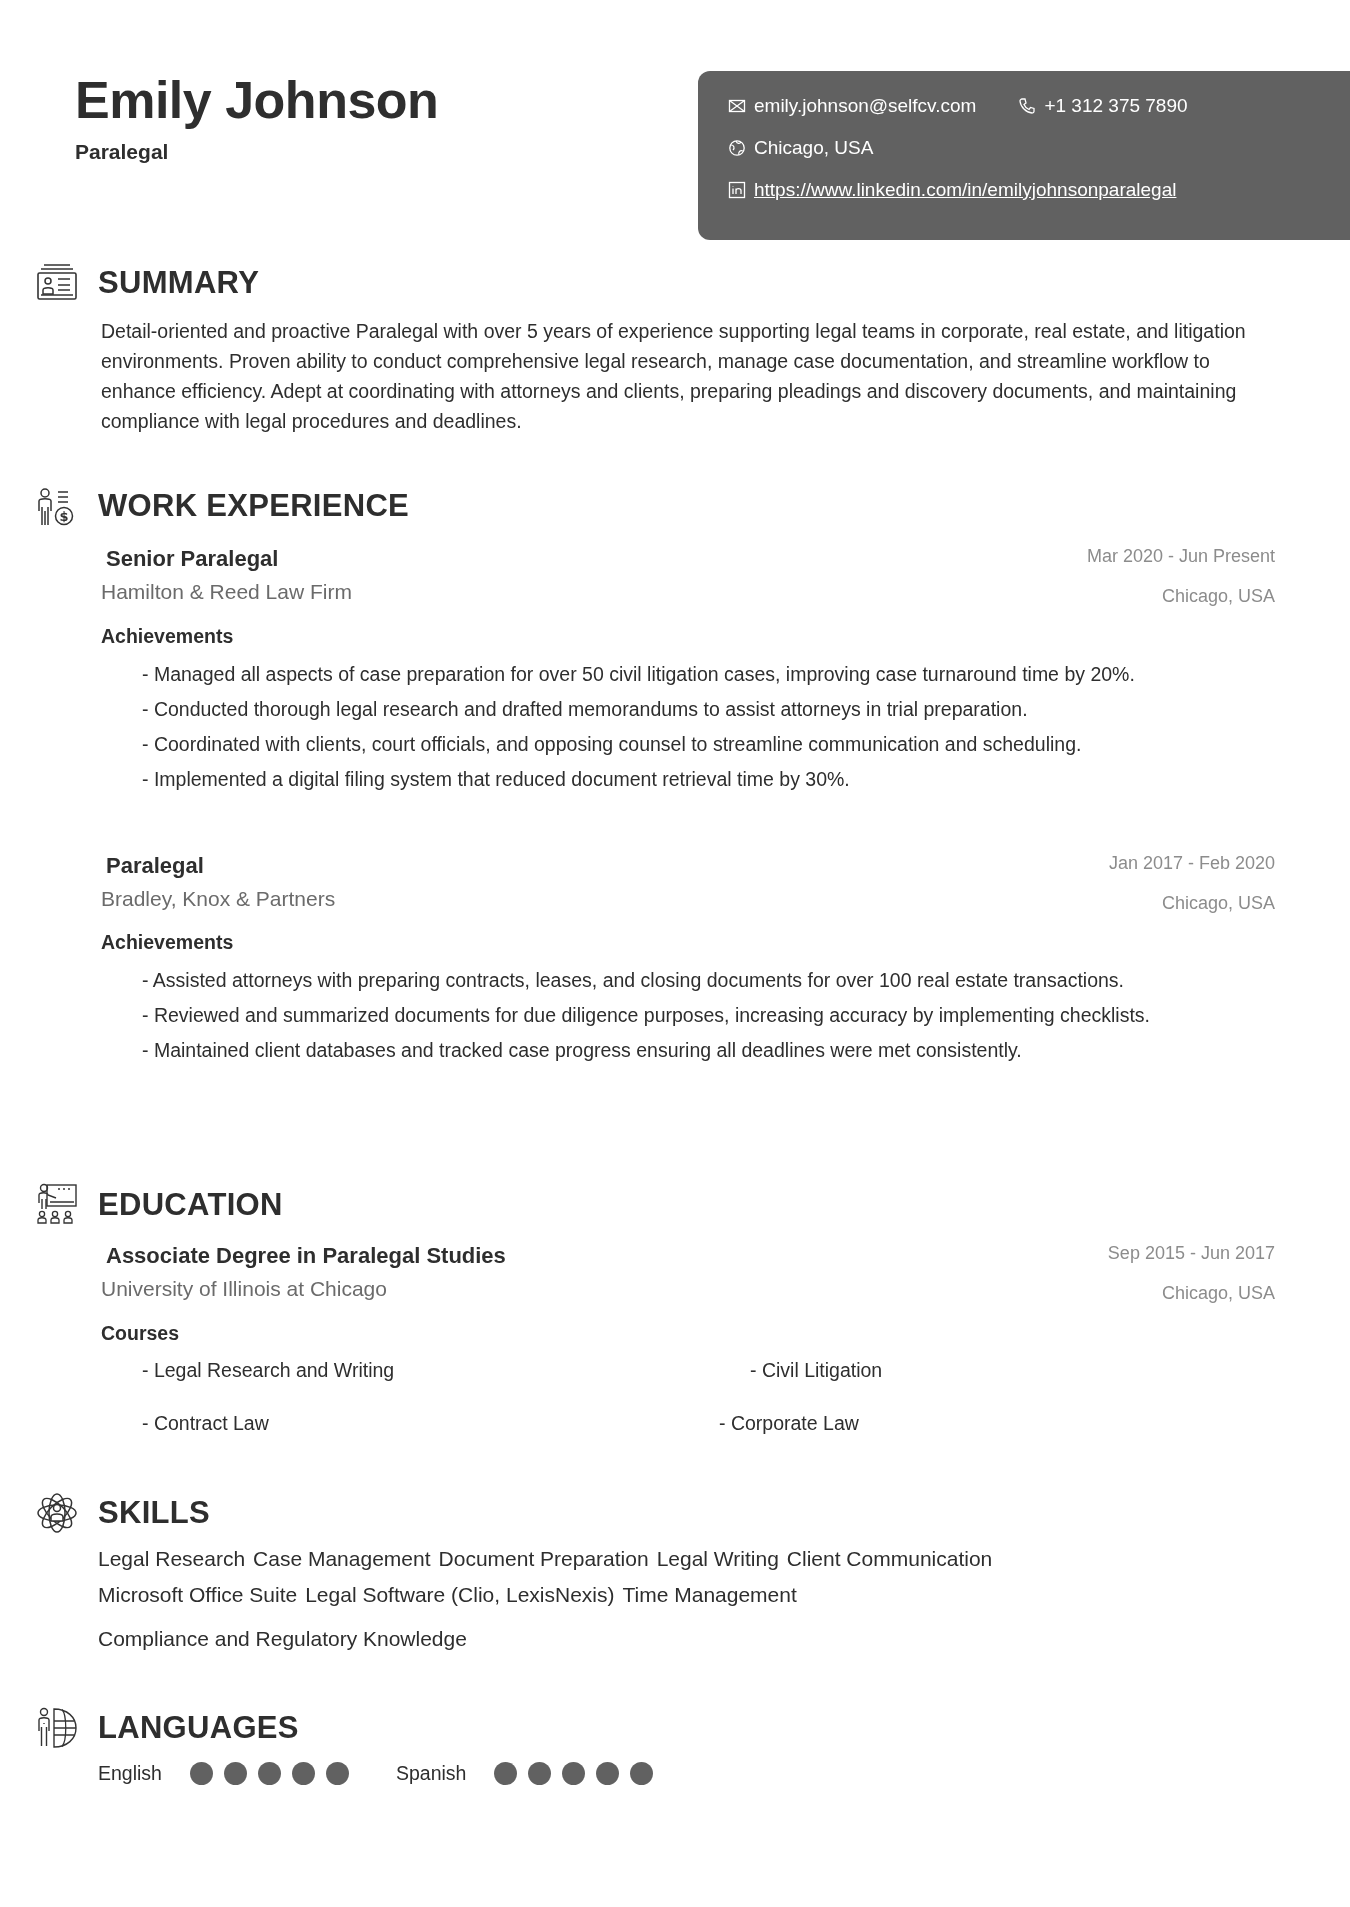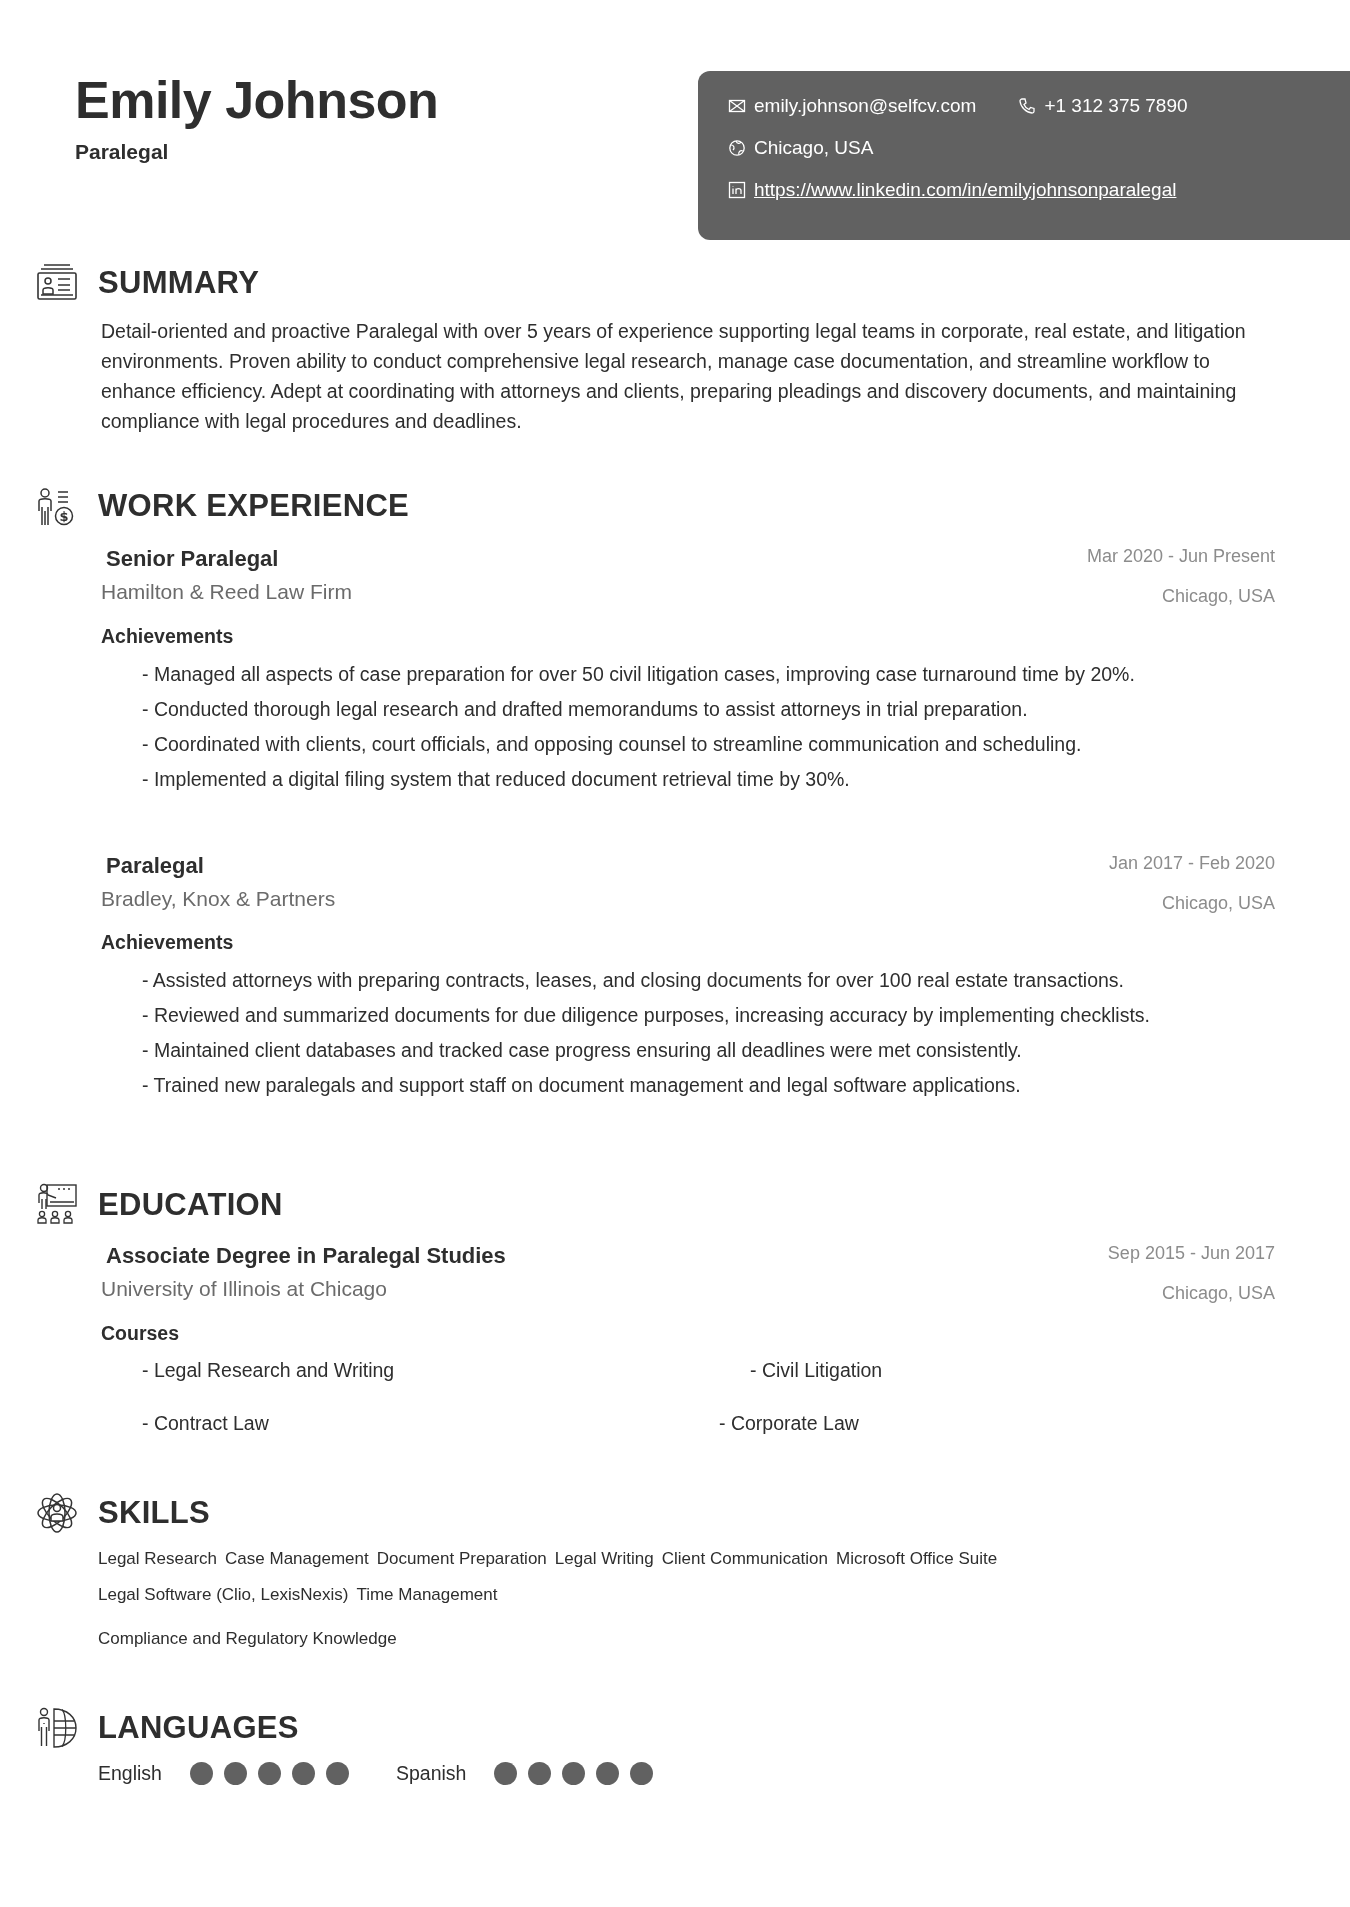--- a/index.html
+++ b/index.html
@@ -21,21 +21,21 @@
 
   .job-title { position: absolute; left: 106px; font-size: 22px; font-weight: bold; color: #2e2e2e; }
   .company { position: absolute; left: 101px; font-size: 21px; color: #6b6b6b; }
   .date, .loc { position: absolute; right: 75px; font-size: 18px; color: #8c8c8c; text-align: right; }
   .sub-head { position: absolute; left: 101px; font-size: 19.5px; font-weight: bold; color: #2e2e2e; }
   .bullets { position: absolute; left: 142px; width: 1140px; font-size: 19.5px; line-height: 30px; color: #2e2e2e; }
   .bullets li { list-style: none; padding-left: 16px; text-indent: -16px; margin-bottom: 5px; }
 
   .course { position: absolute; font-size: 19.5px; color: #2e2e2e; }
 
-  .skills { position: absolute; left: 98px; top: 1545px; width: 1100px; display: flex; flex-wrap: wrap; column-gap: 29px; row-gap: 10px; font-size: 17px; color: #2e2e2e; line-height: 28px; gap: 8px; }
+  .skills { position: absolute; left: 98px; top: 1545px; width: 1100px; display: flex; flex-wrap: wrap; column-gap: 29px; row-gap: 10px; font-size: 21px; color: #2e2e2e; line-height: 28px; gap: 8px; }
 
   .lang { position: absolute; top: 1762px; display: flex; align-items: center; font-size: 19.5px; color: #2e2e2e; }
   .dots { display: flex; gap: 11px; margin-left: 28px; }
   .dot { width: 23px; height: 23px; border-radius: 50%; background: #616161; }
 </style>
 </head>
 <body>
 
 <div class="name">Emily Johnson</div>
 <div class="title">Paralegal</div>
@@ -102,21 +102,20 @@
 
 <div class="job-title" style="top:853px;">Paralegal</div>
 <div class="company" style="top:887px;">Bradley, Knox &amp; Partners</div>
 <div class="date" style="top:853px;">Jan 2017 - Feb 2020</div>
 <div class="loc" style="top:893px;">Chicago, USA</div>
 <div class="sub-head" style="top:931px;">Achievements</div>
 <ul class="bullets" style="top:965px;">
   <li>- Assisted attorneys with preparing contracts, leases, and closing documents for over 100 real estate transactions.</li>
   <li>- Reviewed and summarized documents for due diligence purposes, increasing accuracy by implementing checklists.</li>
   <li>- Maintained client databases and tracked case progress ensuring all deadlines were met consistently.</li>
-  <li>- Trained new paralegals and support staff on document management and legal software applications.</li>
 </ul>
 
 <svg class="sec-icon" style="top:1183px;" viewBox="0 0 42 42">
   <circle cx="8" cy="5" r="3.5" fill="none" stroke="#333" stroke-width="1.4"></circle>
   <path d="M3 20 V12 C3 9 12 9 12 12 L20 15 M6 16 V26 M10 16 V26" fill="none" stroke="#333" stroke-width="1.4"></path>
   <rect x="11" y="2" width="29" height="21" fill="none" stroke="#333" stroke-width="1.4"></rect>
   <path d="M22 6 H24 M27 6 H29 M32 6 H34 M14 19 H38" stroke="#333" stroke-width="1.4"></path>
   <circle cx="6" cy="31" r="2.6" fill="none" stroke="#333" stroke-width="1.3"></circle>
     <path d="M2 40 V37 C2 34 10 34 10 37 V40 Z" fill="none" stroke="#333" stroke-width="1.3"></path>
   <circle cx="19" cy="31" r="2.6" fill="none" stroke="#333" stroke-width="1.3"></circle>

